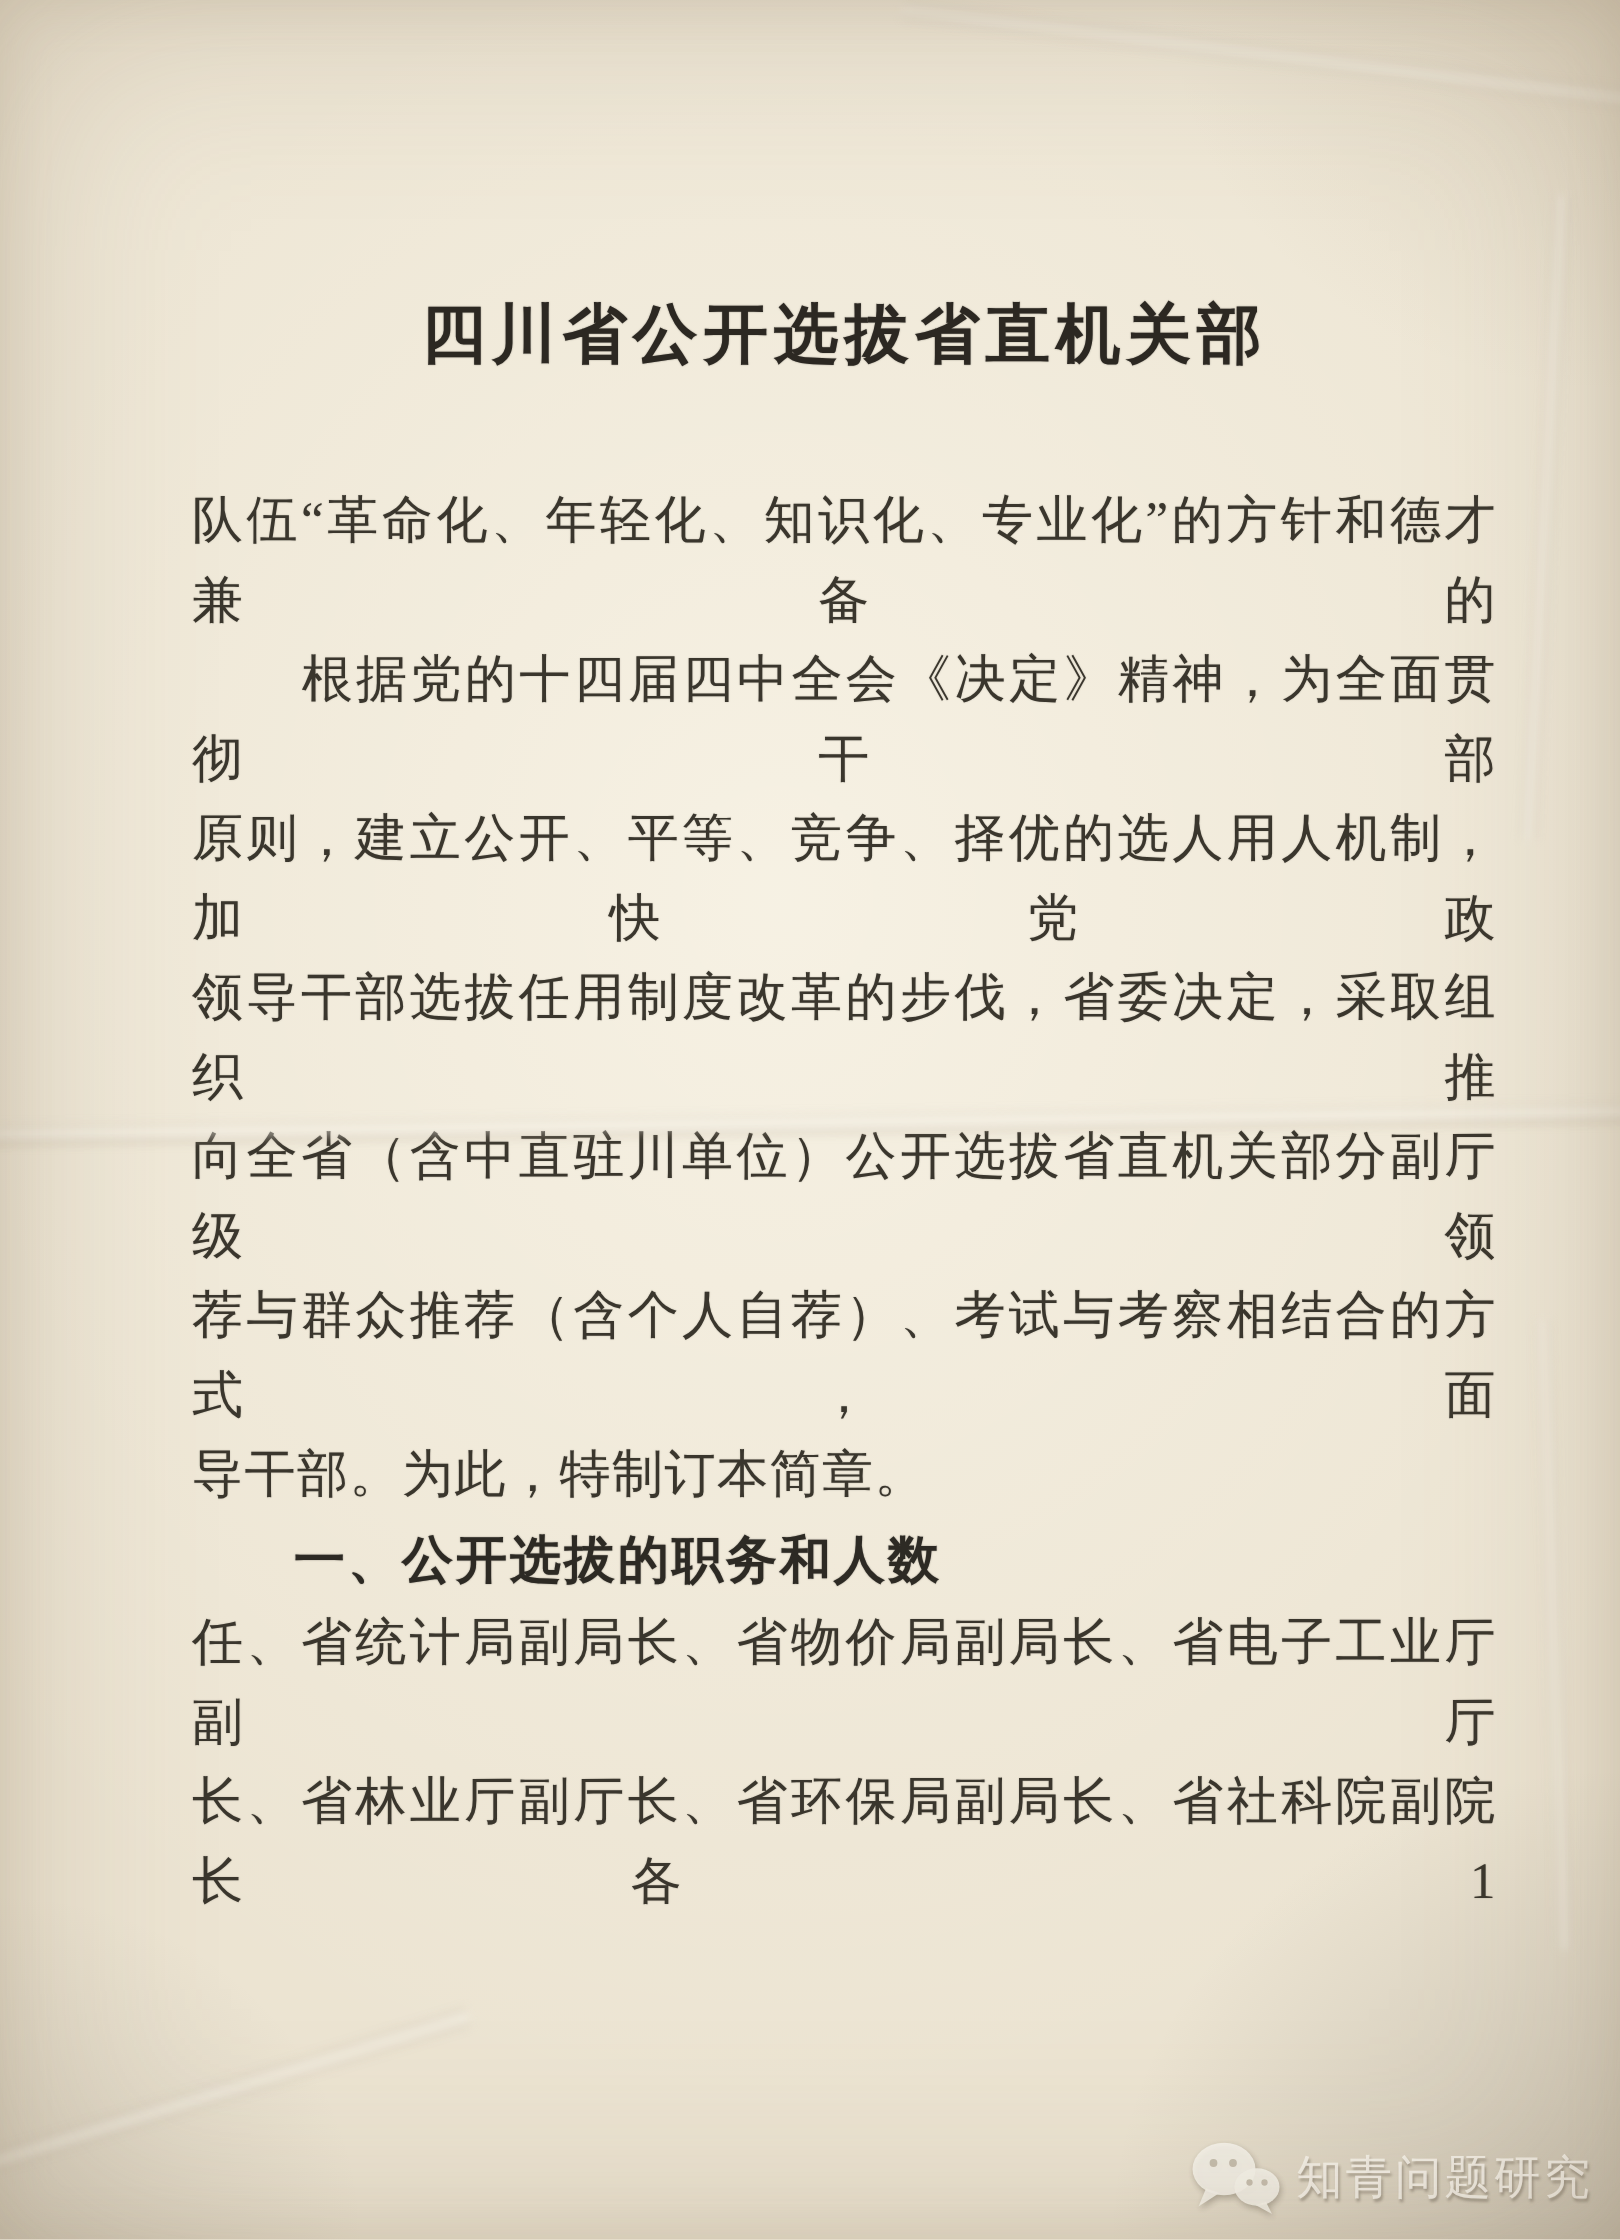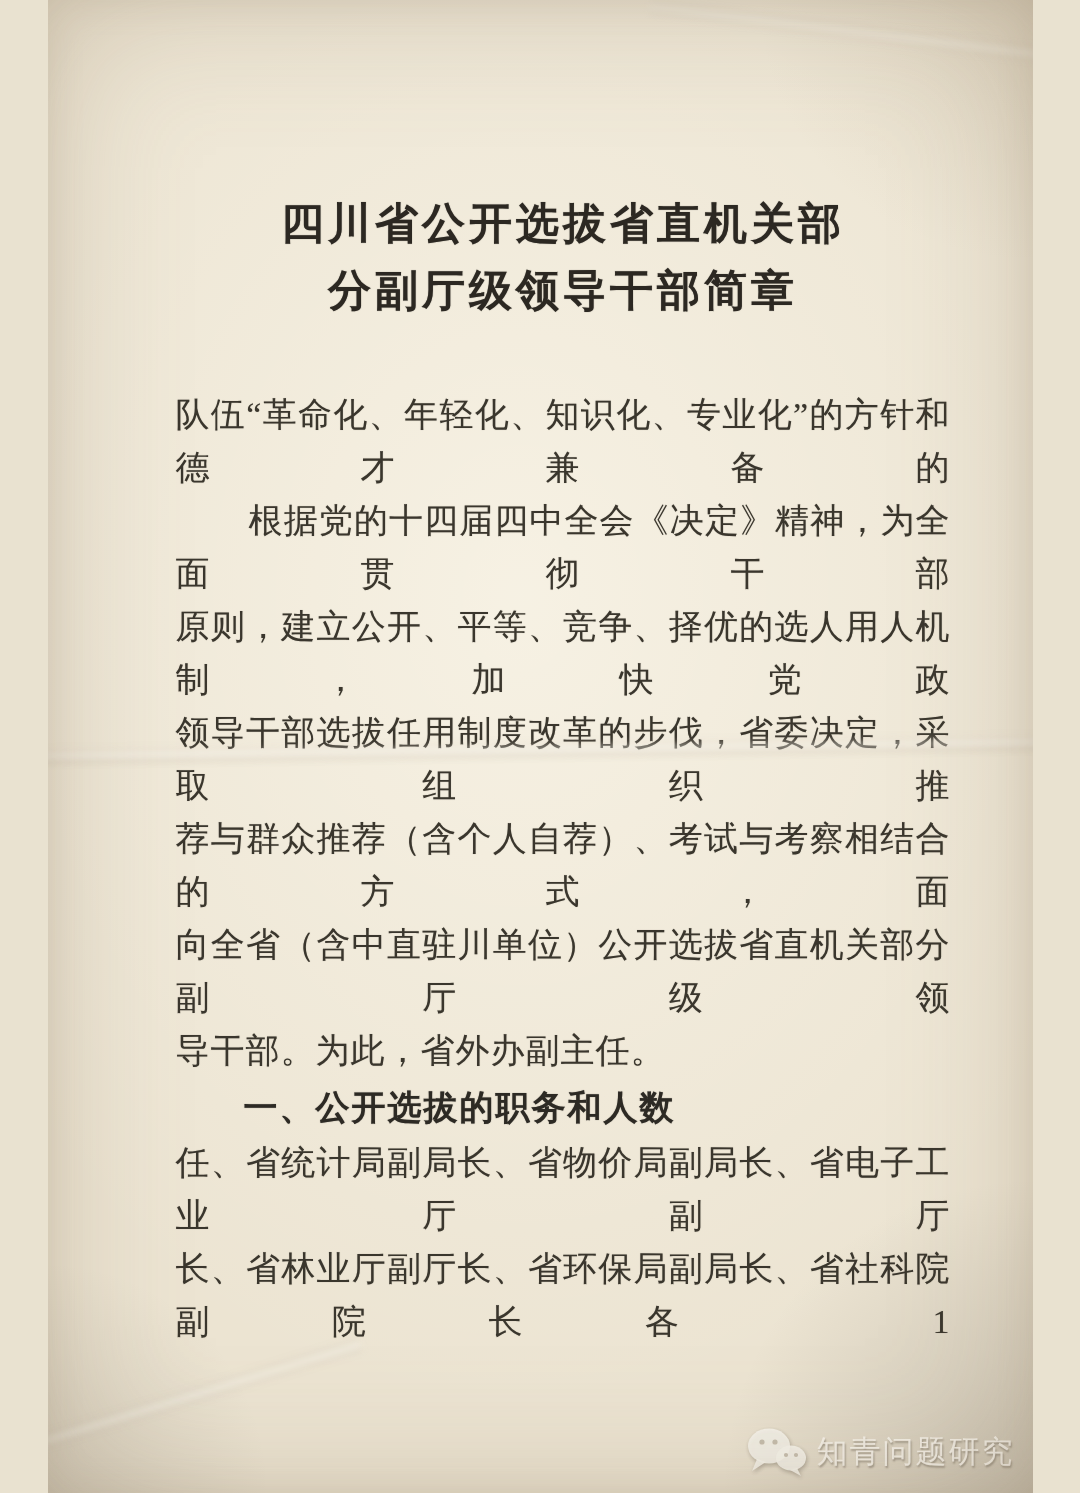--- a/index.html
+++ b/index.html
@@ -1,18 +1,18 @@
 <!DOCTYPE html>
 <html><head>
 <meta charset="utf-8">
 <style>
   html,body{margin:0;padding:0;background:#e9e2d0;}
   .page{
     position:relative;
-    width:985px;height:1493px;
+    width:1080px;height:1493px;
     margin:0 auto;
     background:
       radial-gradient(120% 100% at 48% 40%, rgba(255,252,242,0.55) 0%, rgba(255,252,242,0) 55%),
       radial-gradient(45% 30% at 100% 100%, rgba(118,110,96,0.30), rgba(0,0,0,0) 70%),
       radial-gradient(32% 22% at 0% 100%, rgba(118,110,96,0.20), rgba(0,0,0,0) 70%),
       radial-gradient(40% 25% at 100% 0%, rgba(150,132,104,0.18), rgba(0,0,0,0) 70%),
       #ece4d2;
     overflow:hidden;
     font-family:"Liberation Serif","DejaVu Serif",serif;
   }
@@ -72,31 +72,30 @@
     white-space:nowrap;
   }
 </style>
 </head>
 <body>
 
 <div class="page">
 
   <div class="title-block">
     <div class="title-line">四川省公开选拔省直机关部</div>
-    <div class="title-line">分副厅级领导干部简章</div>
   </div>
 
   <div class="doc-body">
     <div class="line just">队伍“革命化、年轻化、知识化、专业化”的方针和德才兼备的</div>
     <div class="line indent just">根据党的十四届四中全会《决定》精神，为全面贯彻干部</div>
     <div class="line just">原则，建立公开、平等、竞争、择优的选人用人机制，加快党政</div>
     <div class="line just">领导干部选拔任用制度改革的步伐，省委决定，采取组织推</div>
+    <div class="line just">向全省（含中直驻川单位）公开选拔省直机关部分副厅级领</div>
     <div class="line just">荐与群众推荐（含个人自荐）、考试与考察相结合的方式，面</div>
-    <div class="line just">向全省（含中直驻川单位）公开选拔省直机关部分副厅级领</div>
-    <div class="line">导干部。为此，省外办副主任。</div>
+    <div class="line">导干部。为此，特制订本简章。</div>
     <div class="line heading">一、公开选拔的职务和人数</div>
     <div class="line just">任、省统计局副局长、省物价局副局长、省电子工业厅副厅</div>
     <div class="line just">长、省林业厅副厅长、省环保局副局长、省社科院副院长各 1</div>
 
   </div>
 
   <div class="watermark">
     <svg class="wm-icon" viewBox="0 0 62 50" xmlns="http://www.w3.org/2000/svg">
       <ellipse cx="24" cy="19" rx="21" ry="17.5" fill="rgba(250,247,240,0.9)"></ellipse>
       <path d="M12 32 L7 44 L21 35 Z" fill="rgba(250,247,240,0.9)"></path>

